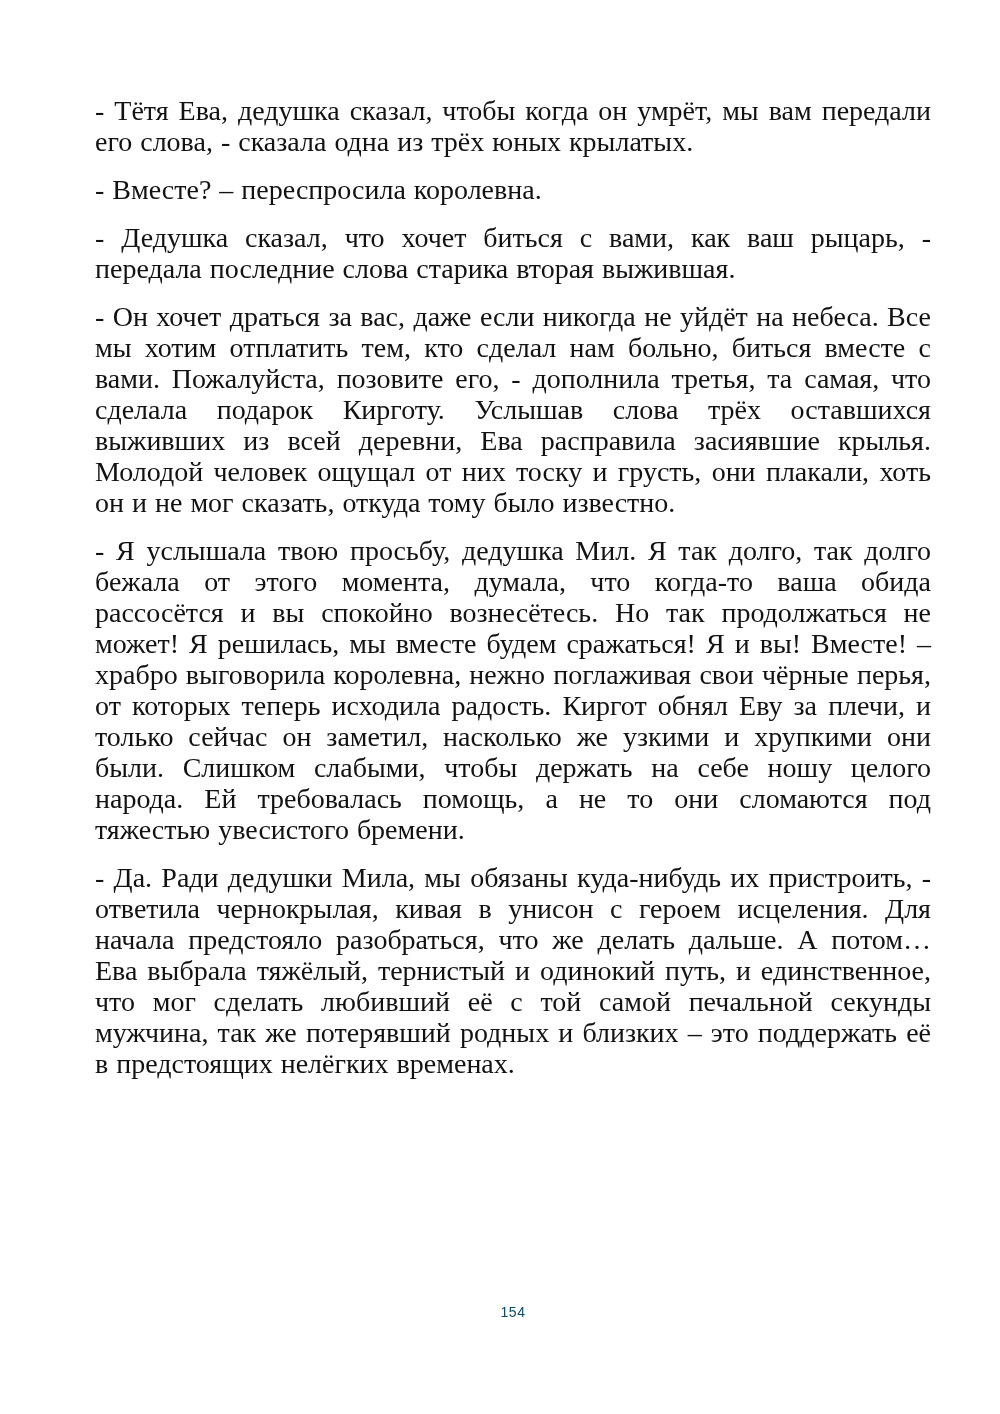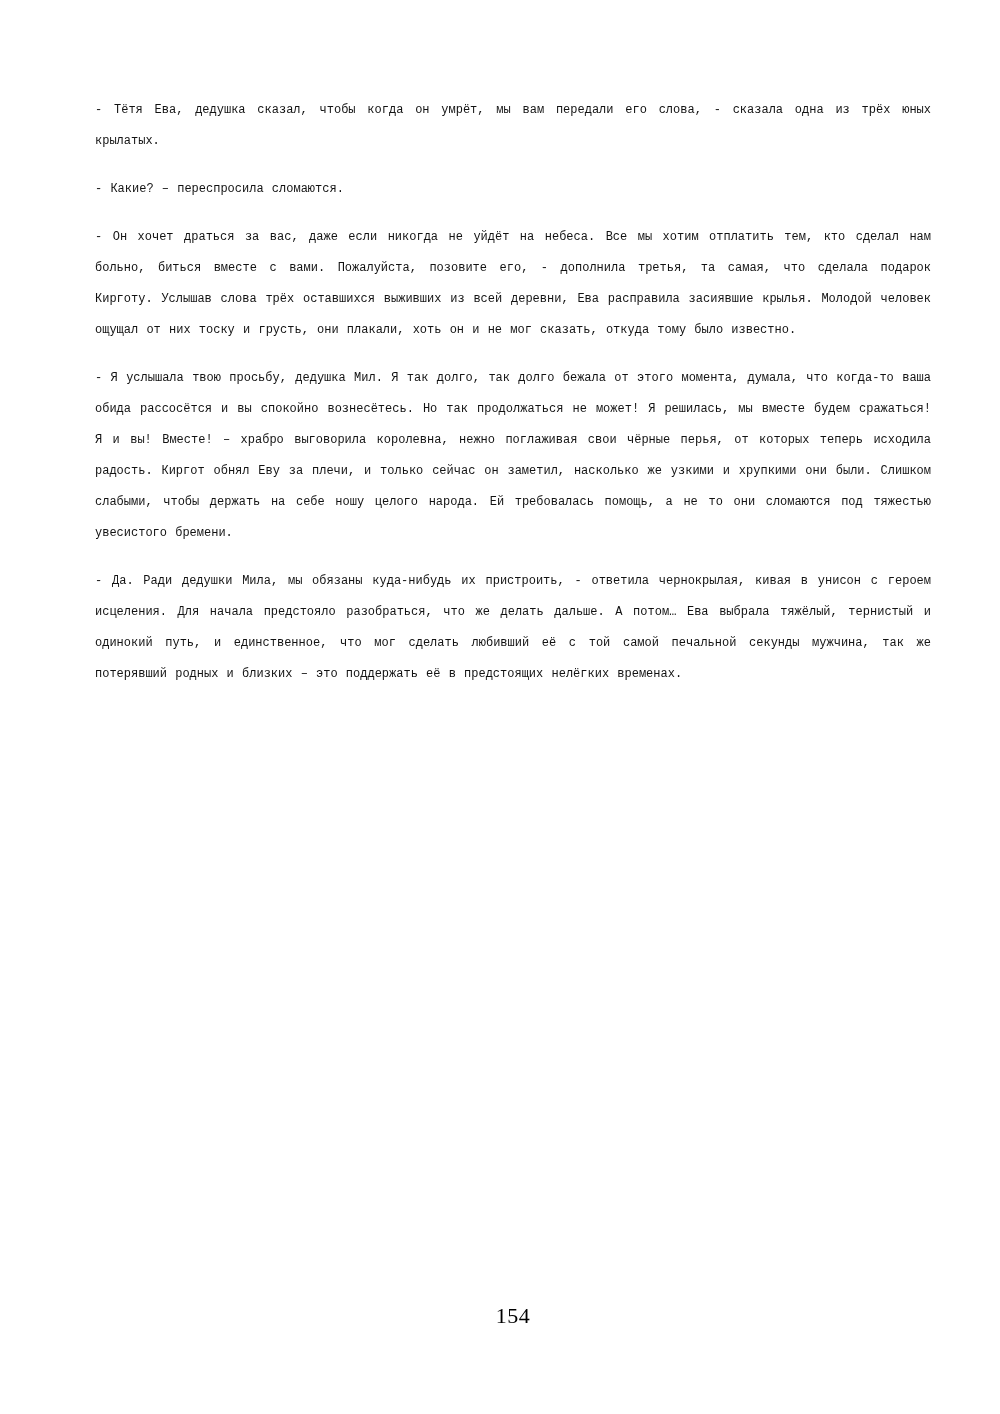--- a/index.html
+++ b/index.html
@@ -17,48 +17,48 @@
     color: #121212;
   }
   .content {
     position: absolute;
     left: 95px;
     top: 95px;
     width: 836px;
   }
   .content p {
     margin: 0 0 17px 0;
-    font-size: 12px;
+    font-size: 28px;
     line-height: 31px;
     text-align: justify;
     text-justify: inter-word;
     word-spacing: 1px;
-    font-family: Liberation Mono, monospace;
   }
   .footer {
     position: absolute;
     left: 95px;
     top: 1303px;
     width: 836px;
     text-align: center;
   }
   .page-number {
-    font-family: Liberation Serif, serif;
-    font-size: 22px;
-    color: #000000;
+    font-family: Liberation Sans, sans-serif;
+    font-size: 14px;
+    color: #0c4a6e;
     letter-spacing: 0.5px;
   }
 </style>
 </head>
 <body>
 
 <div class="page">
   <div class="content">
     <p>- Тётя Ева, дедушка сказал, чтобы когда он умрёт, мы вам передали его слова, - сказала одна из трёх юных крылатых.</p>
-    <p>- Какие? – переспросила сломаются.</p>
+    <p>- Вместе? – переспросила королевна.</p>
+    <p>- Дедушка сказал, что хочет биться с вами, как ваш рыцарь, - передала последние слова старика вторая выжившая.</p>
     <p>- Он хочет драться за вас, даже если никогда не уйдёт на небеса. Все мы хотим отплатить тем, кто сделал нам больно, биться вместе с вами. Пожалуйста, позовите его, - дополнила третья, та самая, что сделала подарок Кирготу. Услышав слова трёх оставшихся выживших из всей деревни, Ева расправила засиявшие крылья. Молодой человек ощущал от них тоску и грусть, они плакали, хоть он и не мог сказать, откуда тому было известно.</p>
     <p>- Я услышала твою просьбу, дедушка Мил. Я так долго, так долго бежала от этого момента, думала, что когда-то ваша обида рассосётся и вы спокойно вознесётесь. Но так продолжаться не может! Я решилась, мы вместе будем сражаться! Я и вы! Вместе! – храбро выговорила королевна, нежно поглаживая свои чёрные перья, от которых теперь исходила радость. Киргот обнял Еву за плечи, и только сейчас он заметил, насколько же узкими и хрупкими они были. Слишком слабыми, чтобы держать на себе ношу целого народа. Ей требовалась помощь, а не то они сломаются под тяжестью увесистого бремени.</p>
     <p>- Да. Ради дедушки Мила, мы обязаны куда-нибудь их пристроить, - ответила чернокрылая, кивая в унисон с героем исцеления. Для начала предстояло разобраться, что же делать дальше. А потом… Ева выбрала тяжёлый, тернистый и одинокий путь, и единственное, что мог сделать любивший её с той самой печальной секунды мужчина, так же потерявший родных и близких – это поддержать её в предстоящих нелёгких временах.</p>
   </div>
   <div class="footer">
     <span class="page-number">154</span>
   </div>
 </div>
 
 </body></html>

